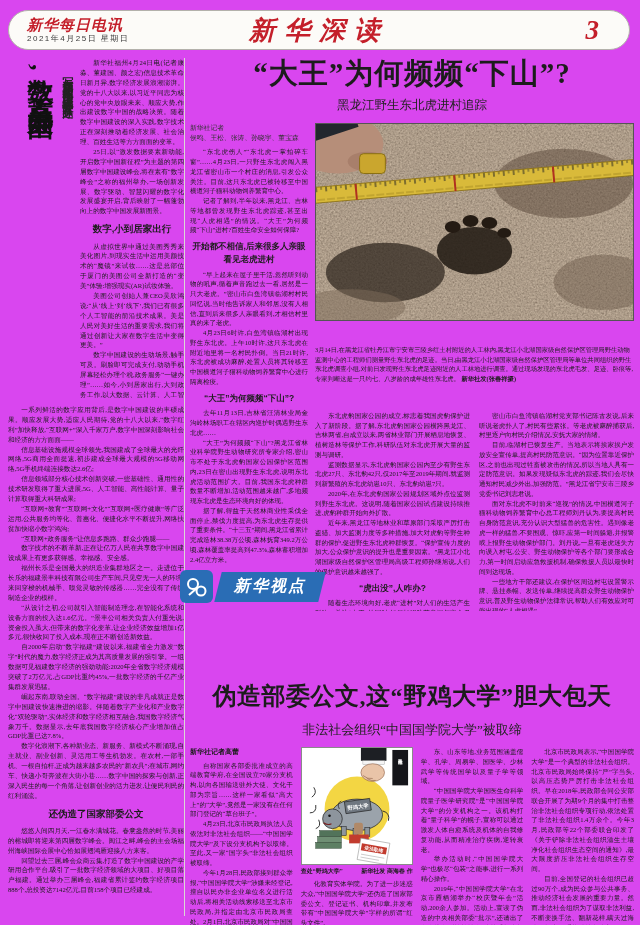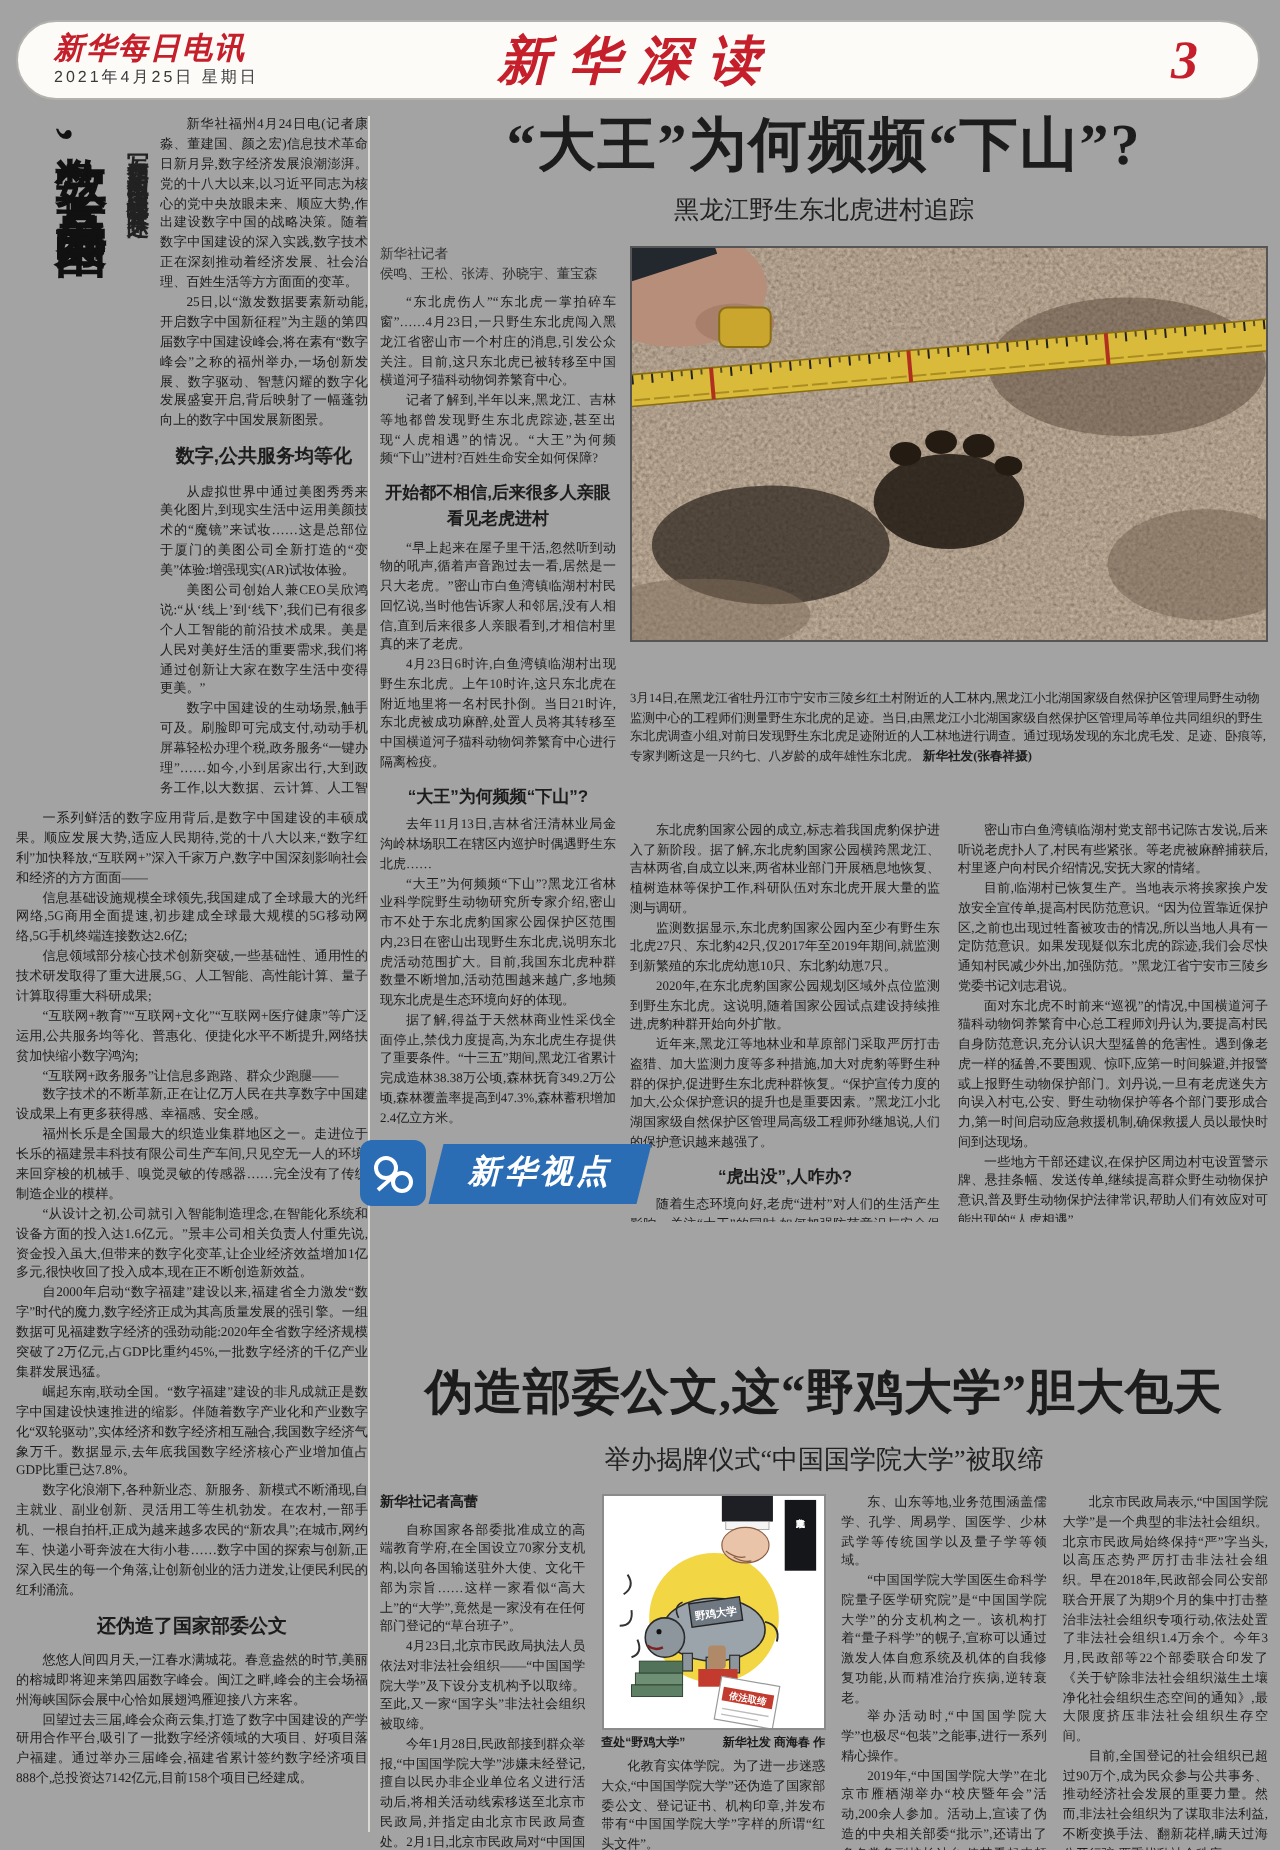--- a/index.html
+++ b/index.html
@@ -1,16 +1,16 @@
 <!DOCTYPE html>
 <html><head>
 <meta charset="utf-8">
 <style>
   html,body{margin:0;padding:0;background:#e8e6e1;}
-  .page{position:relative;width:640px;height:925px;margin:0 auto;background:#a3a3a3;
+  .page{position:relative;width:640px;height:925px;margin:0 auto;background:#d946ef;
         font-family:"Liberation Serif","DejaVu Serif",serif;color:#1c1c1c;overflow:hidden;
         box-shadow:0 0 6px rgba(0,0,0,.25);}
   p{margin:0;text-indent:2em;text-align:justify;}
 
   
   .hdr{position:absolute;left:8px;top:10px;width:622px;height:40px;border:1.5px solid #b3b1ab;
        border-radius:22px;box-sizing:border-box;display:flex;align-items:center;background:#fcfbf8;}
   .masthead-wrap{padding-left:18px;line-height:1;}
   .masthead{font-style:italic;font-weight:900;font-size:15px;color:#c41f2a;letter-spacing:1px;}
   .hdate{font-family:"Liberation Sans",sans-serif;font-size:8px;color:#3a3a3a;letter-spacing:1.5px;margin-top:2px;font-weight:400;text-align:right;}
@@ -87,21 +87,21 @@
 
   <div class="left-art">
     <div class="left-top">
       <div class="lv-head">数字,『点亮』美好中国</div>
       <div class="lv-sub">写在第四届数字中国建设峰会开幕之际</div>
       <div class="l-col">
         <div>
             <p>新华社福州4月24日电(记者康淼、董建国、颜之宏)信息技术革命日新月异,数字经济发展浪潮澎湃。党的十八大以来,以习近平同志为核心的党中央放眼未来、顺应大势,作出建设数字中国的战略决策。随着数字中国建设的深入实践,数字技术正在深刻推动着经济发展、社会治理、百姓生活等方方面面的变革。</p>
             <p>25日,以“激发数据要素新动能,开启数字中国新征程”为主题的第四届数字中国建设峰会,将在素有“数字峰会”之称的福州举办,一场创新发展、数字驱动、智慧闪耀的数字化发展盛宴开启,背后映射了一幅蓬勃向上的数字中国发展新图景。</p>
           </div>
-        <div class="subhead">数字,公共服务均等化</div>
+        <div class="subhead">数字,小到居家出行</div>
         <div>
             <p>从虚拟世界中通过美图秀秀来美化图片,到现实生活中运用美颜技术的“魔镜”来试妆……这是总部位于厦门的美图公司全新打造的“变美”体验:增强现实(AR)试妆体验。</p>
             <p>美图公司创始人兼CEO吴欣鸿说:“从‘线上’到‘线下’,我们已有很多个人工智能的前沿技术成果。美是人民对美好生活的重要需求,我们将通过创新让大家在数字生活中变得更美。”</p>
             <p>数字中国建设的生动场景,触手可及。刷脸即可完成支付,动动手机屏幕轻松办理个税,政务服务“一键办理”……如今,小到居家出行,大到政务工作,以大数据、云计算、人工智能为代表的数字技术正日益渗透其中,数字经济发展的红利更以梦寐以求的智能新生活悄然来到百姓身边。</p>
           </div>
       </div>
     </div>
     <div class="left-bot">
       <div>
           <p>一系列鲜活的数字应用背后,是数字中国建设的丰硕成果。顺应发展大势,适应人民期待,党的十八大以来,“数字红利”加快释放,“互联网+”深入千家万户,数字中国深刻影响社会和经济的方方面面——</p>
@@ -228,21 +228,21 @@
         <path d="M4 20 L12 13" stroke="#fff" stroke-width="2" fill="none"></path>
       </svg>
     </div>
     <div class="badge-banner">
       <span>新华视点</span>
     </div>
   </div>
 
   <div class="bottom">
     <div class="b-headline">伪造部委公文,这“野鸡大学”胆大包天</div>
-    <div class="b-sub">举办揭牌仪式“中国国学院大学”被取缔</div>
+    <div class="b-sub">非法社会组织“中国国学院大学”被取缔</div>
     <div class="b-cols">
       <div class="b-col">
         <div class="b-byline">新华社记者高蕾</div>
         <div>
             <p>自称国家各部委批准成立的高端教育学府,在全国设立70家分支机构,以向各国输送驻外大使、文化干部为宗旨……这样一家看似“高大上”的“大学”,竟然是一家没有在任何部门登记的“草台班子”。</p>
             <p>4月23日,北京市民政局执法人员依法对非法社会组织——“中国国学院大学”及下设分支机构予以取缔。至此,又一家“国字头”非法社会组织被取缔。</p>
             <p>今年1月28日,民政部接到群众举报,“中国国学院大学”涉嫌未经登记,擅自以民办非企业单位名义进行活动后,将相关活动线索移送至北京市民政局,并指定由北京市民政局查处。2月1日,北京市民政局对“中国国学院大学”立案调查。</p>
           </div>
       </div>
       <div class="b-col2">

